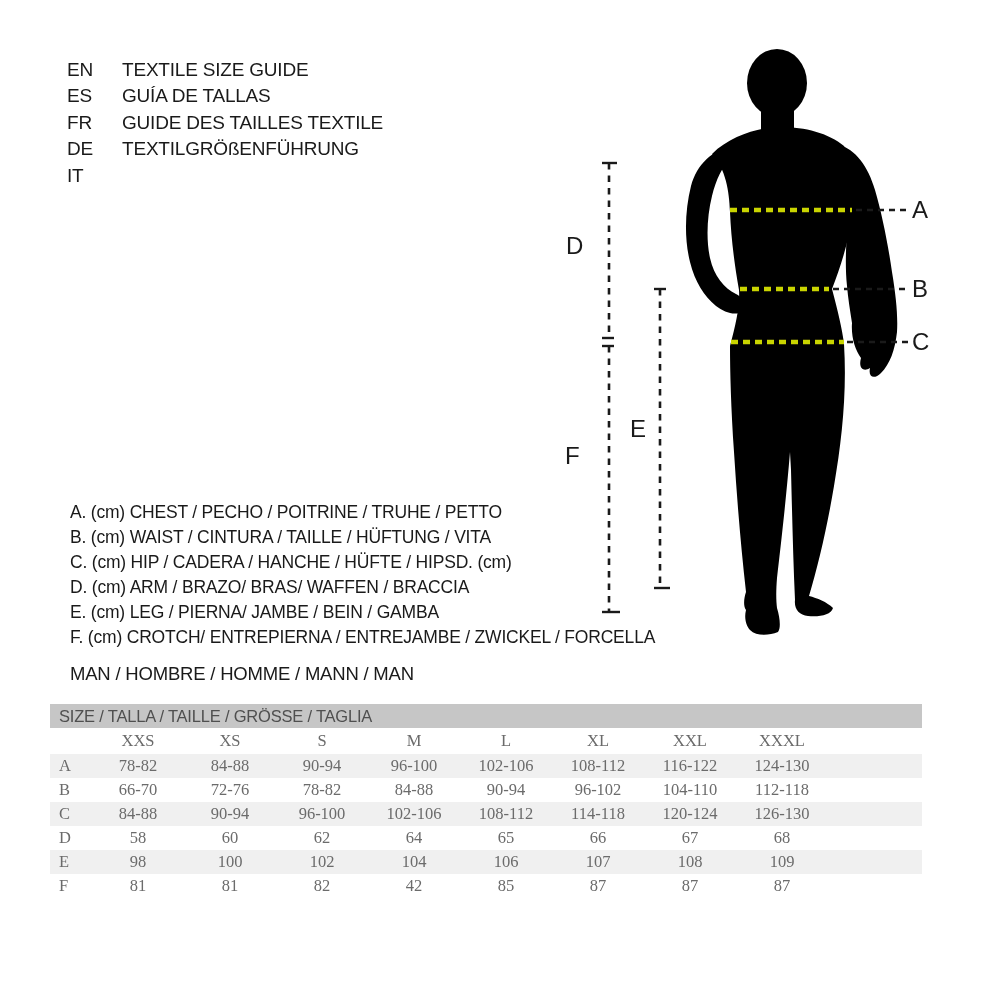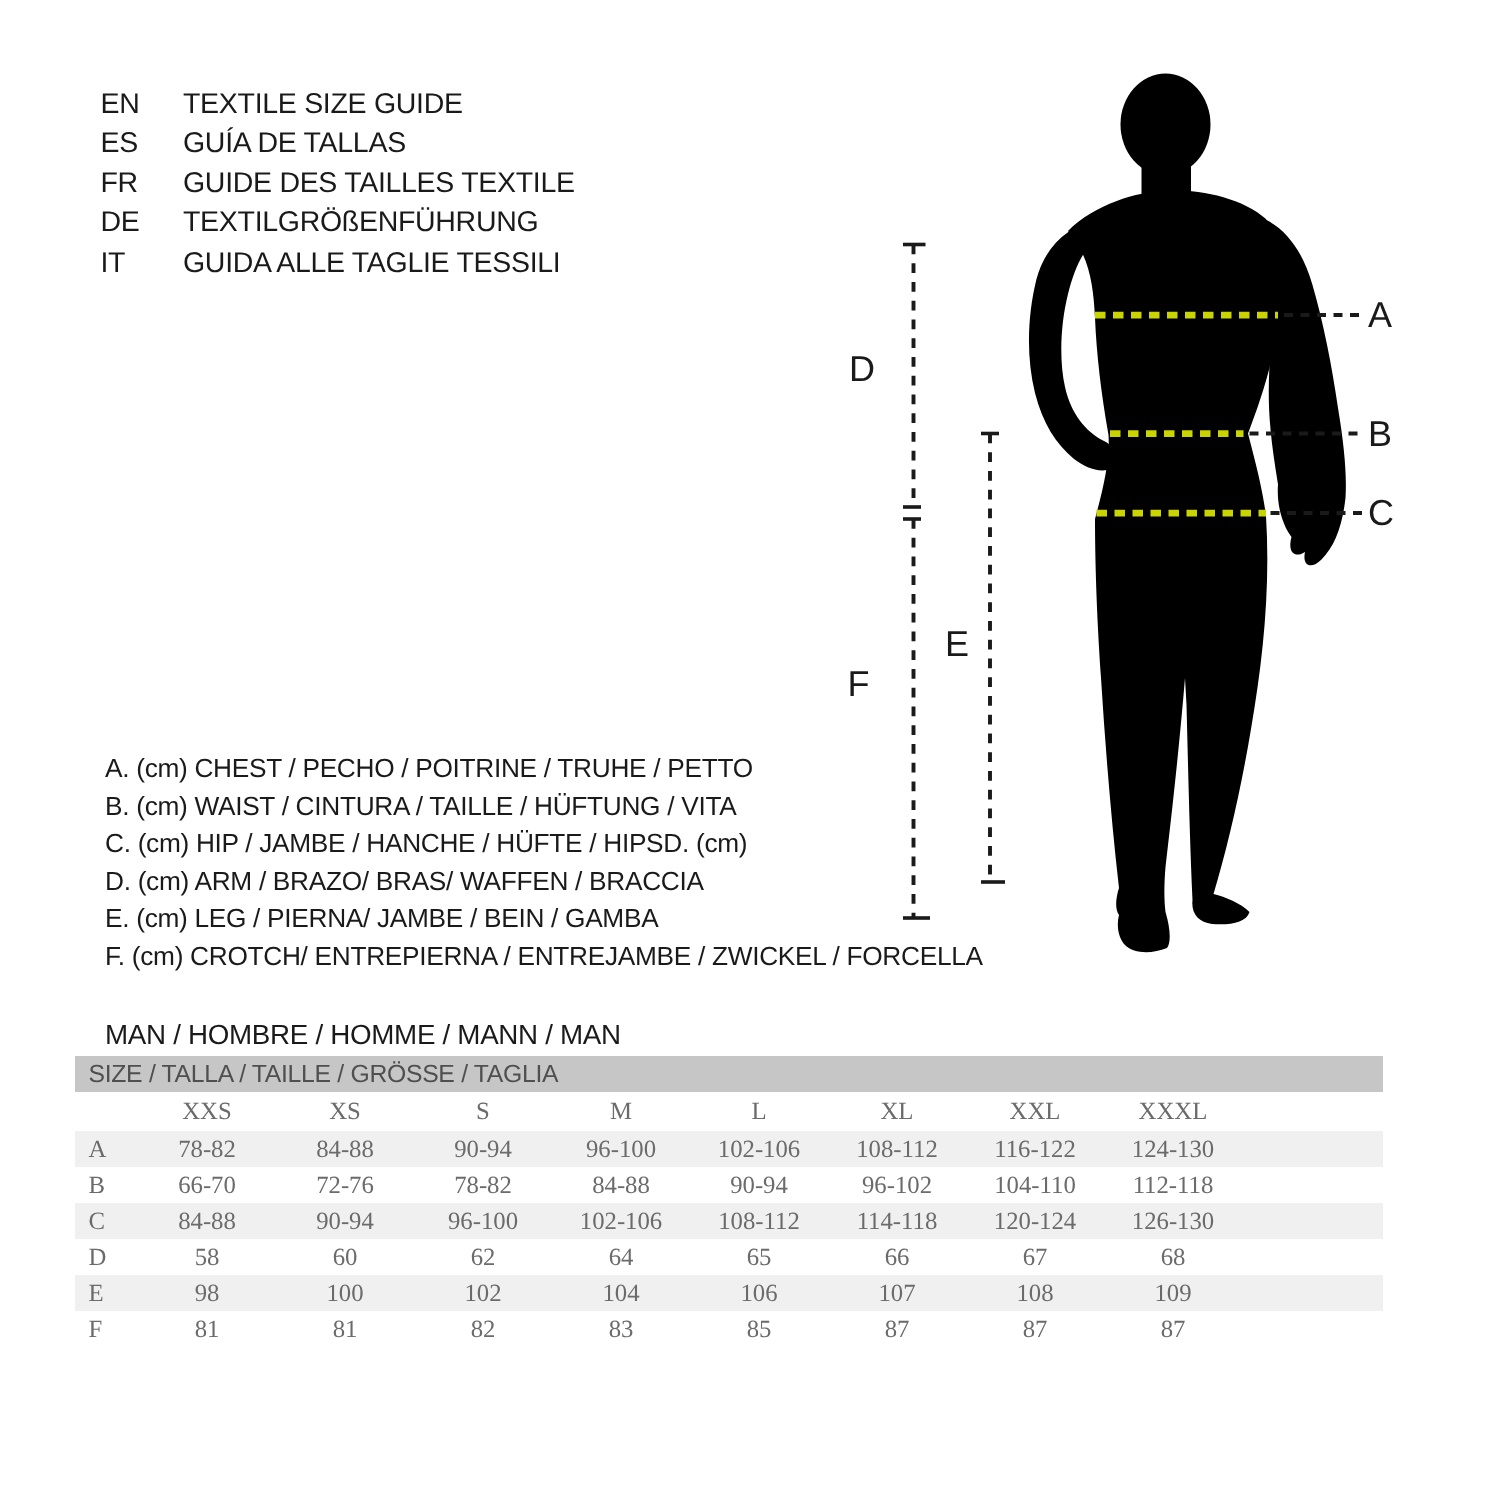--- a/index.html
+++ b/index.html
@@ -15,21 +15,21 @@
   .figure-svg{position:absolute;left:0;top:0;width:1000px;height:1000px;}
   .silhouette{fill:#000000;}
   .ydash{fill:none;stroke-width:4.5;stroke-dasharray:7 5;}
   .bdash{fill:none;stroke:#1a1a1a;stroke-width:2.6;stroke-dasharray:6 5;}
   .vdash{fill:none;stroke:#1a1a1a;stroke-width:2.6;stroke-dasharray:6.5 6;}
   .tick{stroke:#1a1a1a;stroke-width:2.4;}
   .fig-label{font-family:"Liberation Sans",sans-serif;font-size:24px;fill:#1a1a1a;}
   
   .legend-block{position:absolute;left:70px;top:500px;font-size:17.5px;letter-spacing:-0.2px;}
   .legend-line{line-height:25px;white-space:nowrap;}
-  .gender-line{position:absolute;left:70px;top:663px;font-size:18.5px;letter-spacing:-0.2px;line-height:22px;white-space:nowrap;margin-top:16px;}
+  .gender-line{position:absolute;left:70px;top:663px;font-size:18.5px;letter-spacing:-0.2px;line-height:22px;white-space:nowrap;}
   
   .size-table{position:absolute;left:50px;top:704px;width:872px;font-size:16.5px;color:#6b6b6b;}
   .table-header{height:24px;line-height:24px;background:#c6c6c6;color:#4f4f4f;padding-left:9px;letter-spacing:-0.2px;white-space:nowrap;}
   .tgrid{display:grid;grid-template-columns:42px repeat(8,92px) 1fr;align-items:center;font-family:Liberation Serif, serif;}
   .col-head-row{height:26px;}
   .t-row{height:24px;}
   .t-row.alt{background:#f0f0f0;}
   .cell{text-align:center;}
   .cell.letter{text-align:left;padding-left:9px;}
 </style>
@@ -50,21 +50,20 @@
     <div class="lang-row">
       <span class="lang-code">FR</span>
       <span class="lang-text">GUIDE DES TAILLES TEXTILE</span>
     </div>
     <div class="lang-row">
       <span class="lang-code">DE</span>
       <span class="lang-text">TEXTILGRÖßENFÜHRUNG</span>
     </div>
     <div class="lang-row">
       <span class="lang-code">IT</span>
-      <span class="lang-text">GUIDA ALLE TAGLIE TESSILI</span>
     </div>
   </div>
 
   <svg class="figure-svg" viewBox="0 0 1000 1000" aria-hidden="true">
 
     <g>
       <ellipse class="silhouette" cx="777" cy="83" rx="30" ry="34"></ellipse>
       <rect class="silhouette" x="761" y="100" width="33" height="30"></rect>
 
       <path class="silhouette" d="
@@ -147,21 +146,21 @@
     <text class="fig-label" x="912" y="297">B</text>
     <text class="fig-label" x="912" y="350">C</text>
     <text class="fig-label" x="566" y="254">D</text>
     <text class="fig-label" x="630" y="437">E</text>
     <text class="fig-label" x="565" y="464">F</text>
   </svg>
 
   <div class="legend-block">
     <div class="legend-line">A. (cm) CHEST / PECHO / POITRINE / TRUHE / PETTO</div>
     <div class="legend-line">B. (cm) WAIST / CINTURA / TAILLE / HÜFTUNG / VITA</div>
-    <div class="legend-line">C. (cm) HIP / JAMBE / HANCHE / HÜFTE / HIPSD. (cm)</div>
+    <div class="legend-line">C. (cm) HIP / CADERA / HANCHE / HÜFTE / HIPSD. (cm)</div>
     <div class="legend-line">D. (cm) ARM / BRAZO/ BRAS/ WAFFEN / BRACCIA</div>
     <div class="legend-line">E. (cm) LEG / PIERNA/ JAMBE / BEIN / GAMBA</div>
     <div class="legend-line">F. (cm) CROTCH/ ENTREPIERNA / ENTREJAMBE / ZWICKEL / FORCELLA</div>
   </div>
 
   <div class="gender-line">MAN / HOMBRE / HOMME / MANN / MAN</div>
 
   <div class="size-table">
     <div class="table-header">SIZE / TALLA / TAILLE / GRÖSSE / TAGLIA</div>
 
@@ -241,21 +240,21 @@
       <div class="cell">108</div>
       <div class="cell">109</div>
       <div class="cell"></div>
     </div>
 
     <div class="tgrid t-row">
       <div class="cell letter">F</div>
       <div class="cell">81</div>
       <div class="cell">81</div>
       <div class="cell">82</div>
-      <div class="cell">83</div>
+      <div class="cell">42</div>
       <div class="cell">85</div>
       <div class="cell">87</div>
       <div class="cell">87</div>
       <div class="cell">87</div>
       <div class="cell"></div>
     </div>
   </div>
 
 </div>
 

